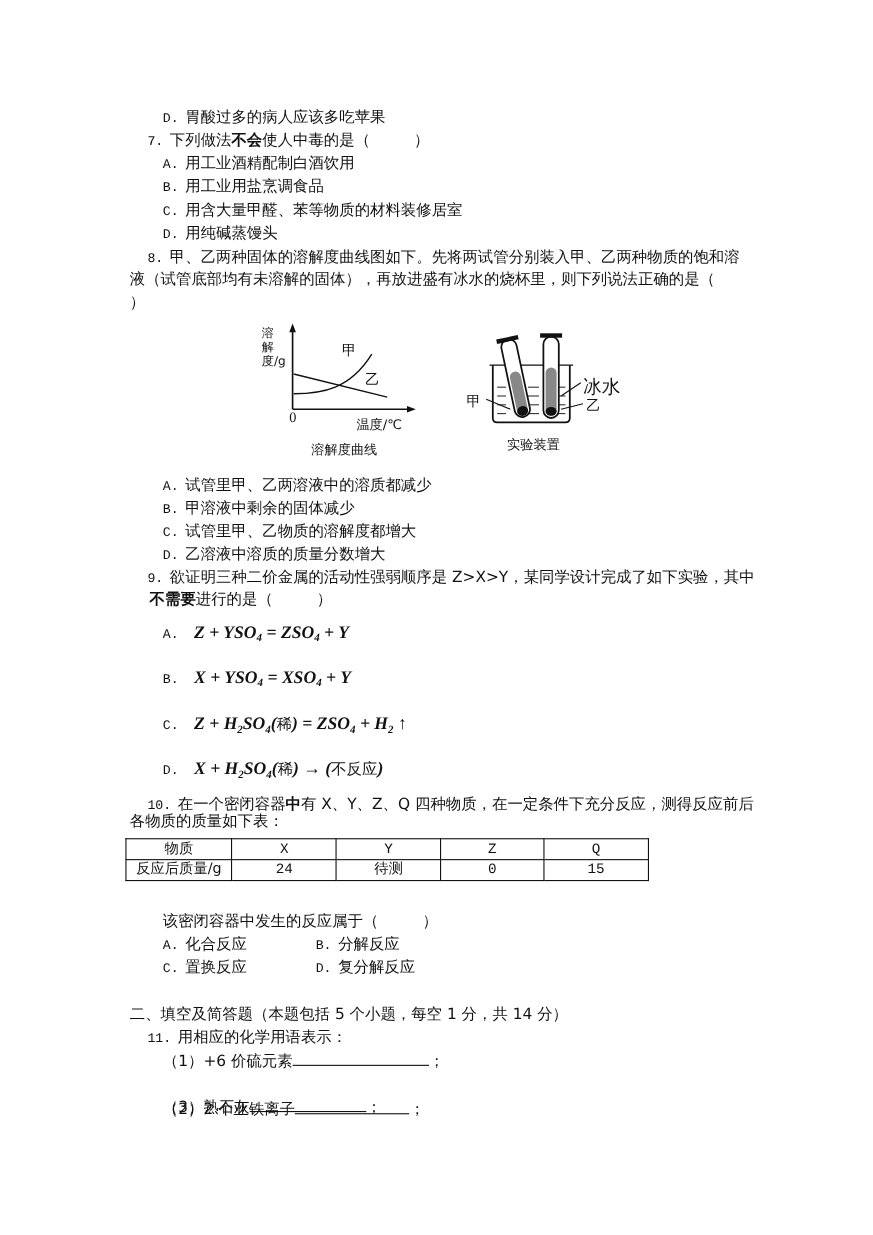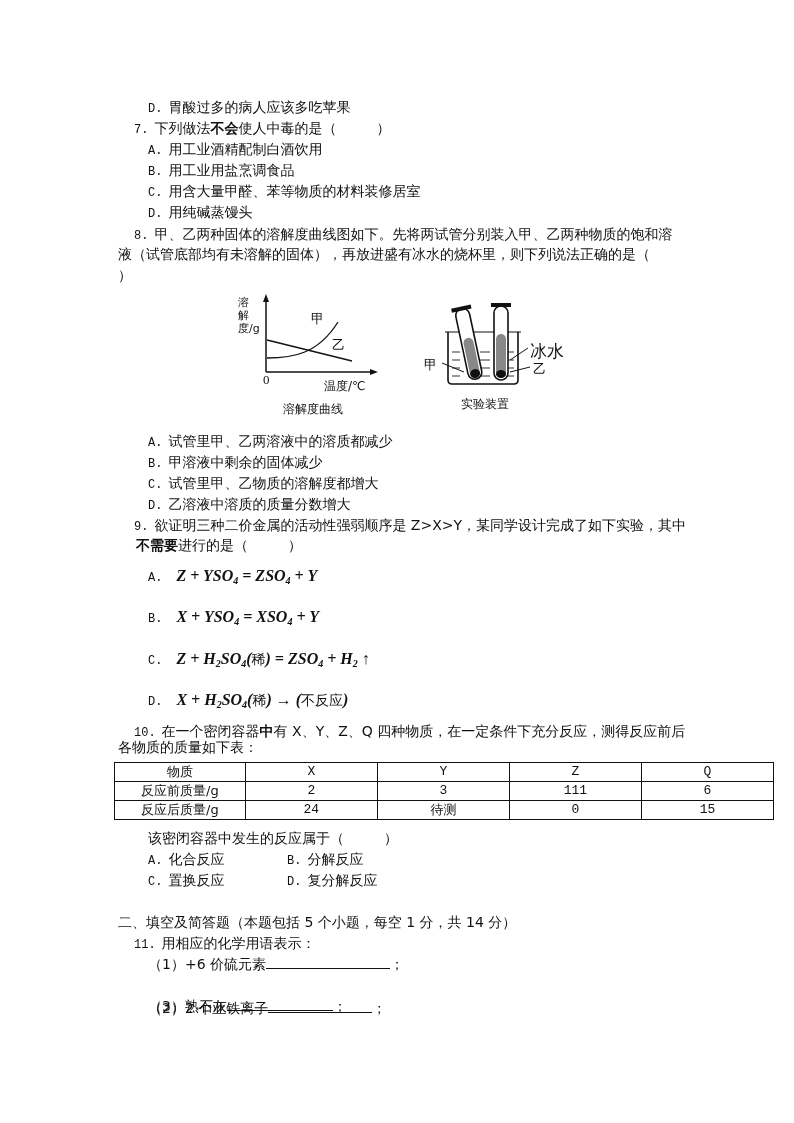--- a/index.html
+++ b/index.html
@@ -16,21 +16,21 @@
     position: absolute; white-space: nowrap;
     font-family: "Liberation Serif", "DejaVu Serif", serif;
     font-weight: bold; font-style: italic; font-size: 16px; line-height: 22px;
   }
   .eq .lbl { font-style: normal; font-weight: normal; margin-right: 14px; }
   .eq sub { font-size: 10px; vertical-align: -3px; }
   .eq .cn { font-style: normal; font-weight: normal; font-family: "DejaVu Sans", sans-serif; font-size: 14px; }
   .eq .arrow { font-style: normal; font-weight: bold; }
 
   table.data {
-    position: absolute; left: 114px; top: 762px; width: 660px;
+    position: absolute; left: 114px; top: 762px; width: 476px;
     border-collapse: collapse; font-size: 13px;
   }
   table.data td {
     border: 1px solid #111; height: 18px; padding: 0; text-align: center;
     line-height: 18px;
   }
   table.data td.c0 { width: 112px; }
   table.data td.cv { width: 113px; font-family: "Liberation Mono", "DejaVu Sans Mono", monospace; }
 
   .blank { display: inline-block; border-bottom: 1px solid #111; height: 14px; vertical-align: baseline; }
@@ -173,27 +173,20 @@
 <table class="data">
   <tbody>
       <tr>
     <td class="c0">物质</td>
     <td class="cv">X</td>
     <td class="cv">Y</td>
     <td class="cv">Z</td>
     <td class="cv">Q</td>
   </tr>
   <tr>
-    <td class="c0">反应前质量/g</td>
-    <td class="cv">2</td>
-    <td class="cv">3</td>
-    <td class="cv">111</td>
-    <td class="cv">6</td>
-  </tr>
-  <tr>
     <td class="c0">反应后质量/g</td>
     <td class="cv">24</td>
     <td class="cv" style="font-family:'DejaVu Sans',sans-serif;margin-top:28px;">待测</td>
     <td class="cv">0</td>
     <td class="cv">15</td>
   </tr>
 </tbody>
   </table>
 
 <div class="line" style="left:148px; top:828px;">

